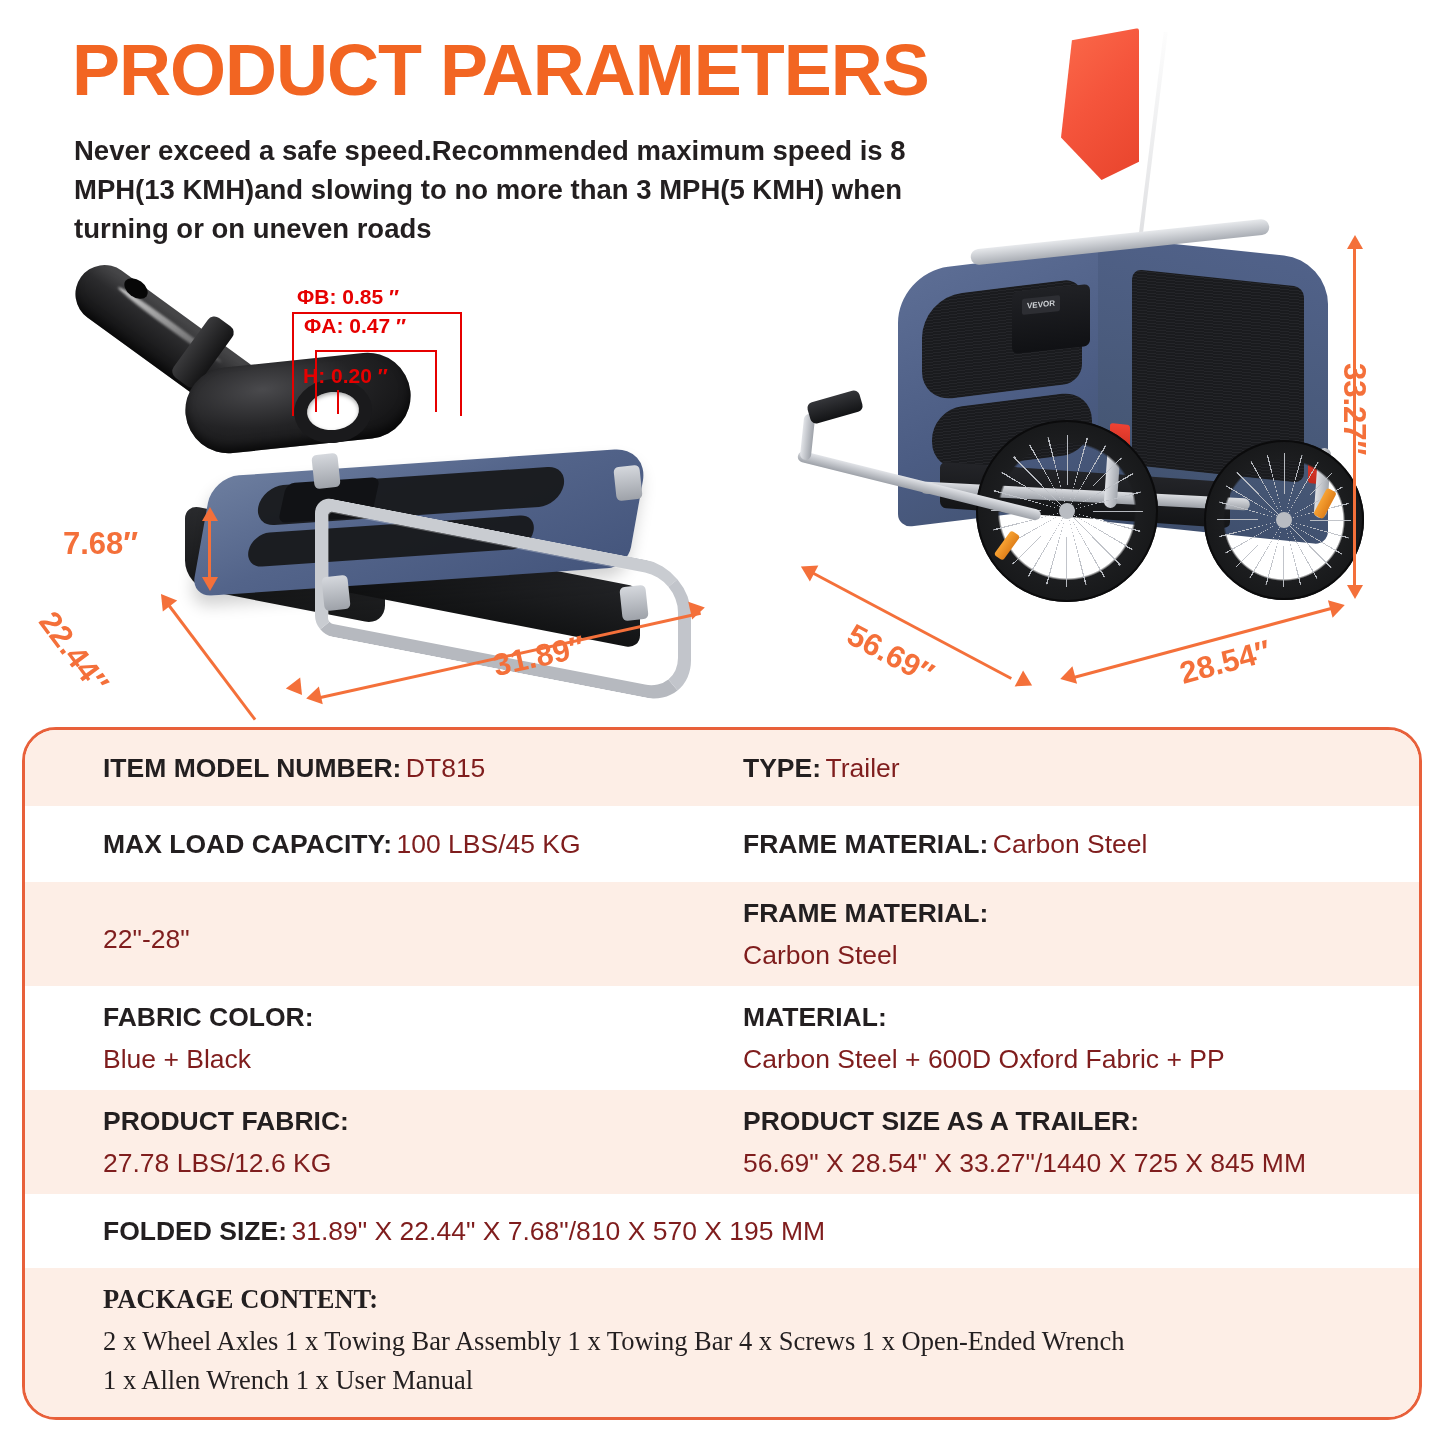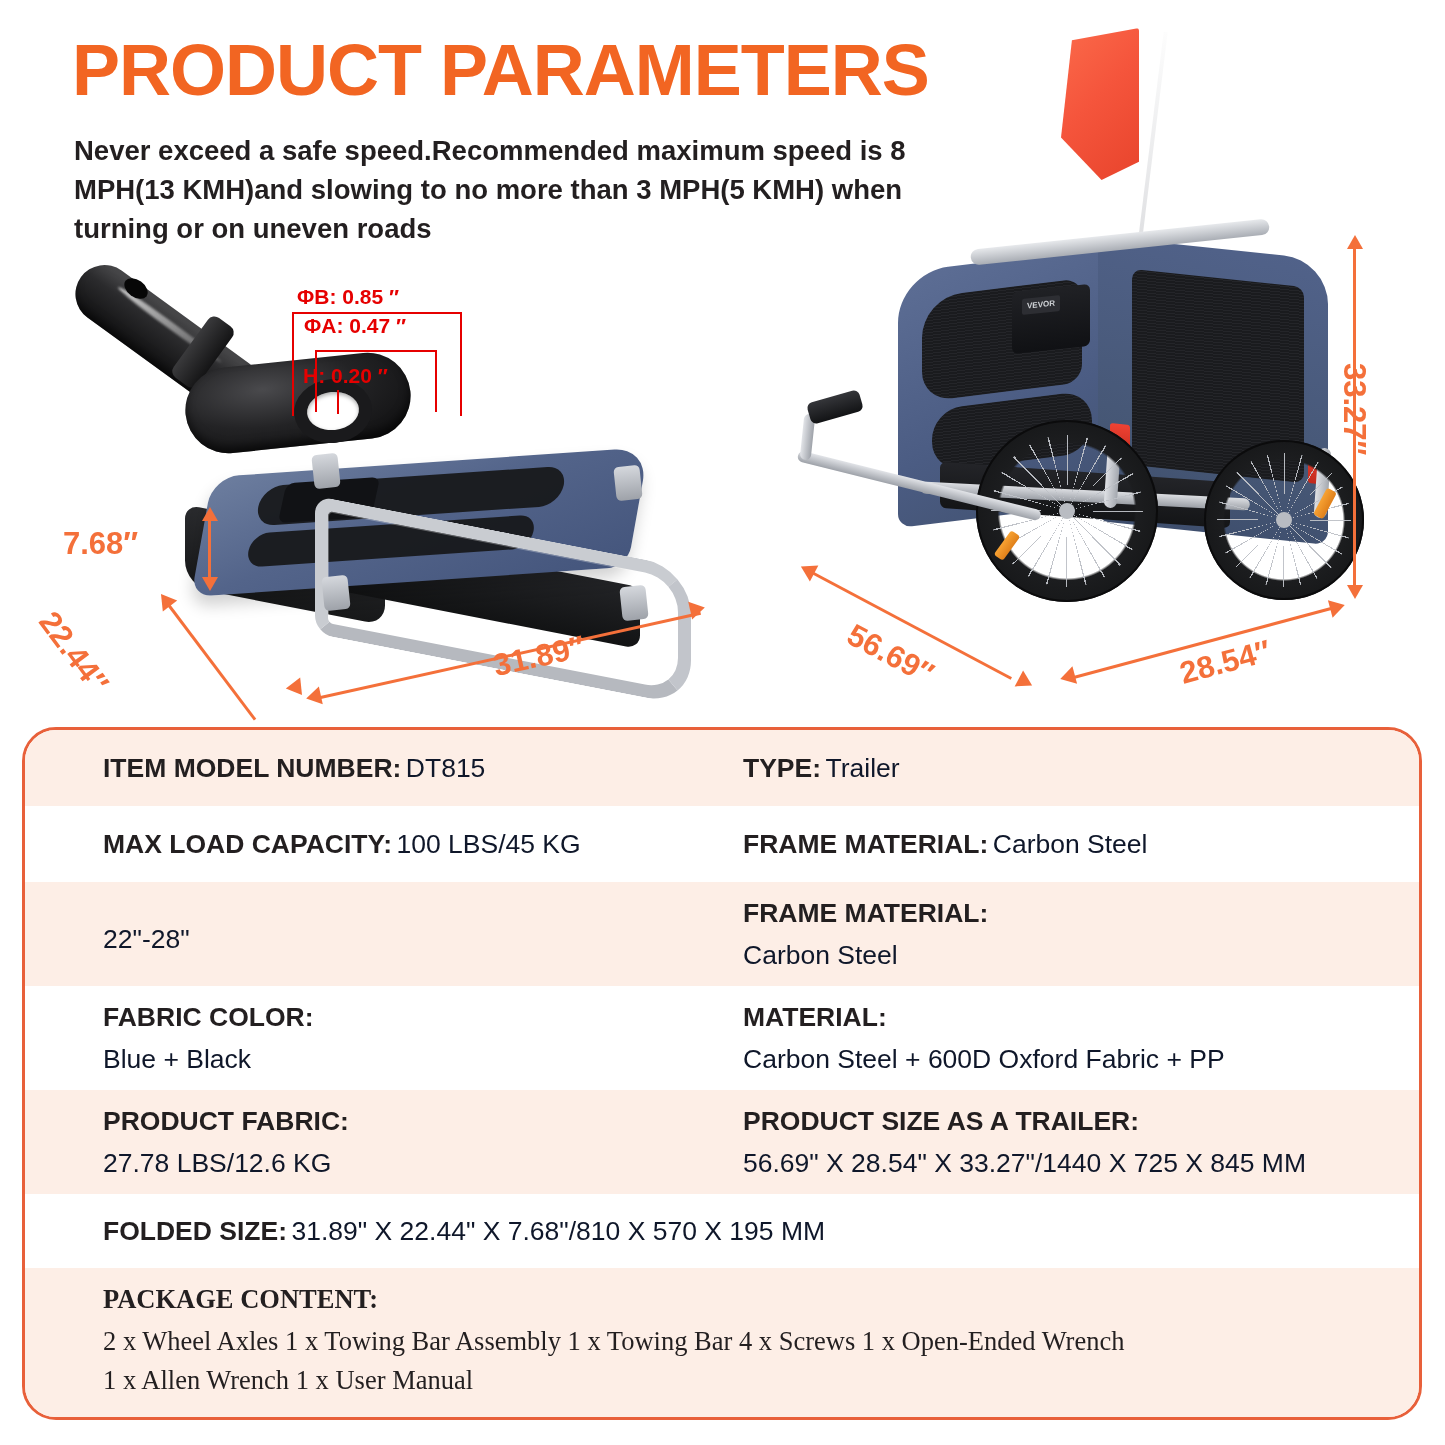--- a/index.html
+++ b/index.html
@@ -398,21 +398,21 @@
   .cellA { width:640px; flex:0 0 640px; }
   .cellB { flex:1 1 auto; }
   .lbl {
     font-size:26.5px;
     font-weight:bold;
     color:#231f20;
   }
   .val {
     font-size:26.5px;
     font-weight:normal;
-    color:#0f172a;
+    color:#7f1d1d;
   }
   .stack .lbl { display:block; }
   .stack .val { display:block; margin-top:11px; }
   .wide { width:100%; flex:1 1 auto; }
   .pkg-line {
     font-size:26.5px;
     color:#231f20;
     line-height:1.46;
   }
   .pkg-head {

